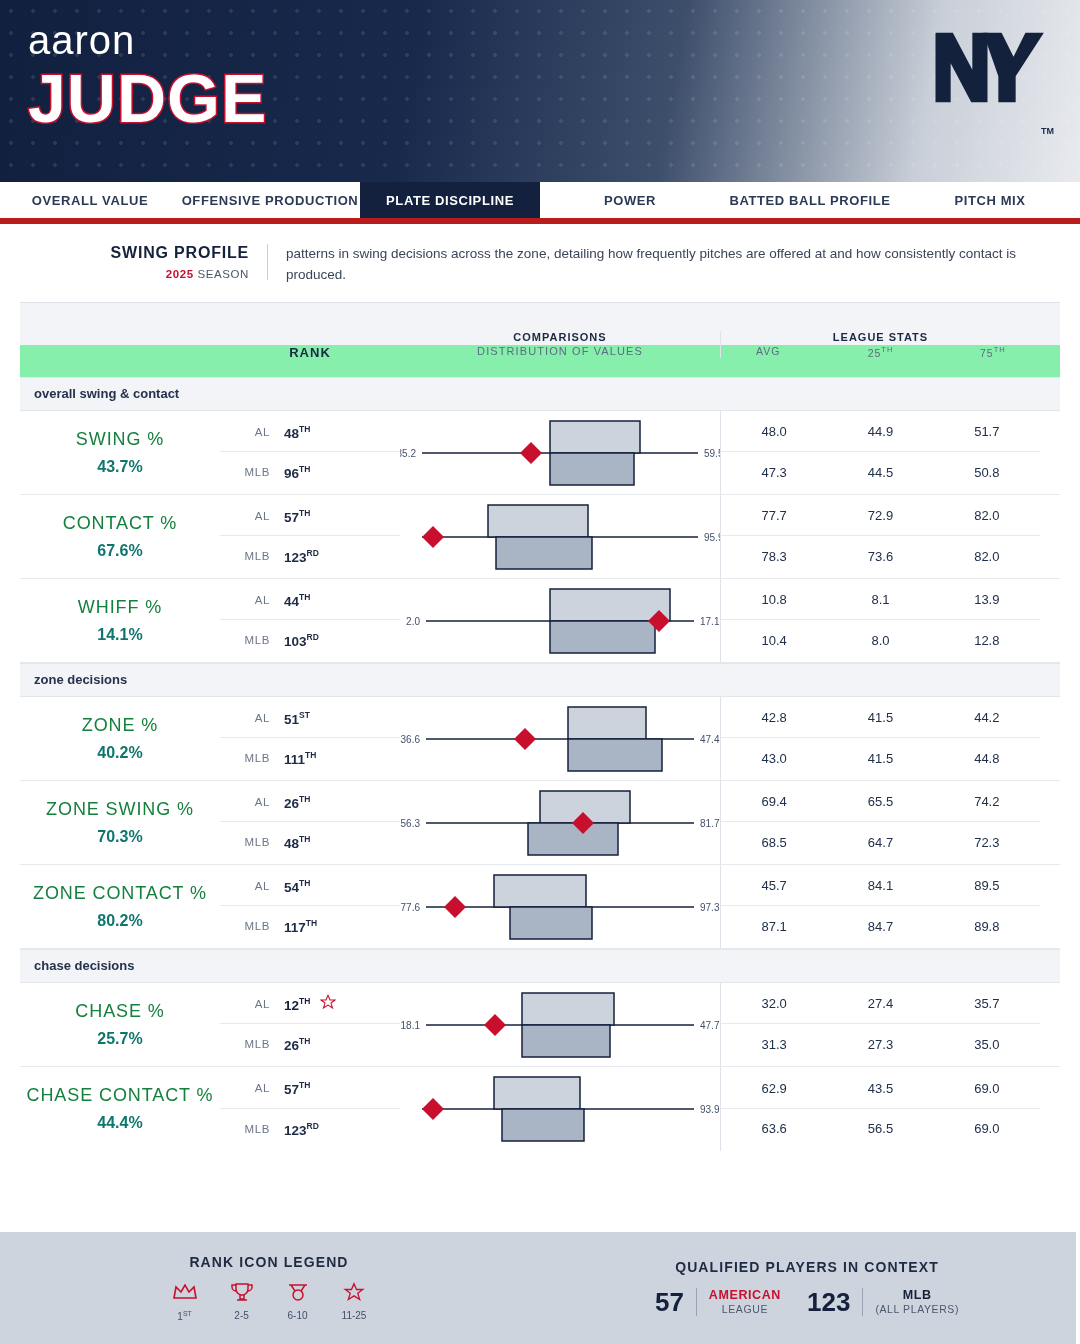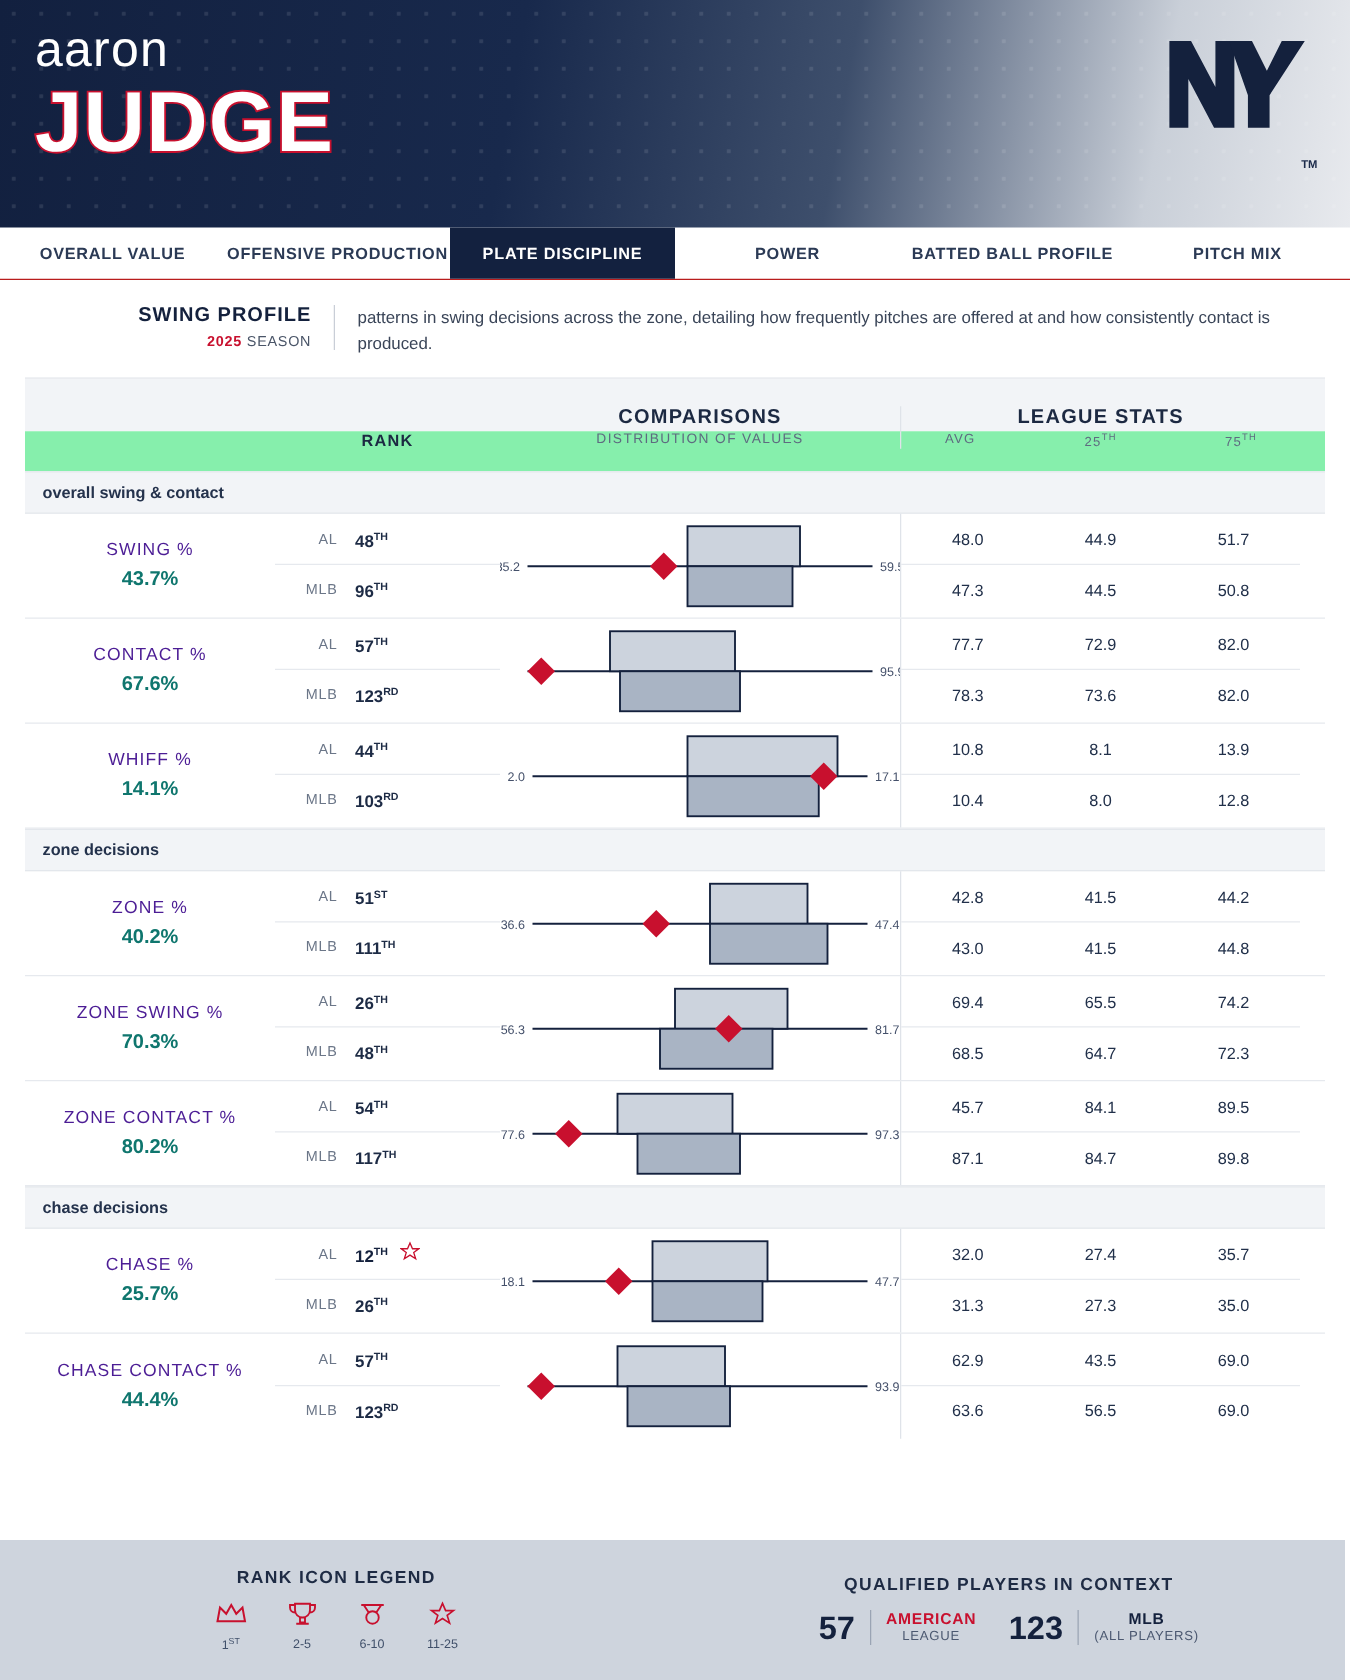--- a/index.html
+++ b/index.html
@@ -34,21 +34,21 @@
     margin-top: 4px; letter-spacing: 1px;
     -webkit-text-stroke: 3px #c8102e;
     paint-order: stroke fill;
   }
   .team-logo { position: absolute; right: 34px; top: 22px; width: 130px; height: 130px; }
   .tm-mark { position: absolute; right: 26px; top: 126px; font-size: 9px; color: #1b2a4a; font-weight: 700; }
 
   
   .tabs {
     display: flex; height: 42px; background: #fff;
-    border-bottom: 1px solid #b91c1c;
+    border-bottom: 6px solid #b91c1c;
   }
   .tab {
     flex: 1; display: flex; align-items: center; justify-content: center;
     font-size: 13px; letter-spacing: 0.6px; color: #2b3a55; font-weight: 600;
   }
   .tab.active { background: #13213f; color: #fff; }
 
   
   .subhead { display: flex; padding: 20px 28px 16px 28px; align-items: flex-start; }
   .subhead-left { width: 240px; text-align: right; padding-right: 18px; border-right: 1px solid #c9ced7; }
@@ -61,42 +61,42 @@
 
   
   .table { margin: 0 20px; border-top: 1px solid #dfe3e9; }
   .thead { display: flex; background: #f2f4f7; height: 42px; align-items: flex-end; }
   .thead2 { display: flex; background: #86efac; height: 32px; align-items: flex-start; padding-bottom: 6px;}
   .col-metric { width: 200px; }
   .col-rank { width: 180px; }
   .col-comp { width: 320px; }
   .col-league { width: 320px; }
 
-  .th-center { text-align: center; font-size: 16px; font-weight: 700; letter-spacing: 1px; color: #1c2942; }
+  .th-center { text-align: center; font-size: 11px; font-weight: 700; letter-spacing: 1px; color: #1c2942; }
   .th-sub { text-align: center; font-size: 11px; letter-spacing: 1.1px; color: #5d6alg; color:#5e6b80; }
 
   .league-head { display: flex; gap: 18px; }
   .league-head > div { flex: 1; text-align: center; font-size: 10.5px; letter-spacing: 1px; color: #5e6b80; }
   .league-head .sup { font-size: 7.5px; vertical-align: super; }
 
   .divider-v { border-left: 1px solid #dfe3e9; }
 
   .group-row {
     background: #f2f4f7; height: 34px; display: flex; align-items: center;
     padding-left: 14px; font-size: 13px; font-weight: 700; color: #24324c;
     border-top: 1px solid #e3e7ec; border-bottom: 1px solid #e3e7ec;
   }
 
   .metric-row { display: flex; border-bottom: 1px solid #e6e9ee; height: 84px; }
   .metric-row:last-child { border-bottom: none; }
 
   .cell-metric {
     width: 200px; display: flex; flex-direction: column; align-items: center; justify-content: center;
   }
-  .metric-label { font-size: 14px; letter-spacing: 0.9px; color: #4c1d95; }
+  .metric-label { font-size: 18px; letter-spacing: 0.9px; color: #15803d; }
   .metric-value { font-size: 16px; font-weight: 700; color: #0f766e; margin-top: 8px; }
 
   .cell-rank { width: 180px; display: flex; flex-direction: column; justify-content: center; }
   .rank-line { display: flex; align-items: center; height: 40px; padding: 0 10px; position: relative; }
   .rank-line.top { border-bottom: 1px solid #e6e9ee; }
   .rank-league { width: 54px; text-align: right; font-size: 11.5px; color: #6b7688; letter-spacing: 0.6px; padding-right: 14px;}
   .rank-val { font-size: 13.5px; color: #1d2b45; font-weight: 600; }
   .rank-val.hl { color: #14213d; font-weight: 700; }
   .rank-val sup { font-size: 8.5px; }
   .rank-icon { margin-left: 10px; }

